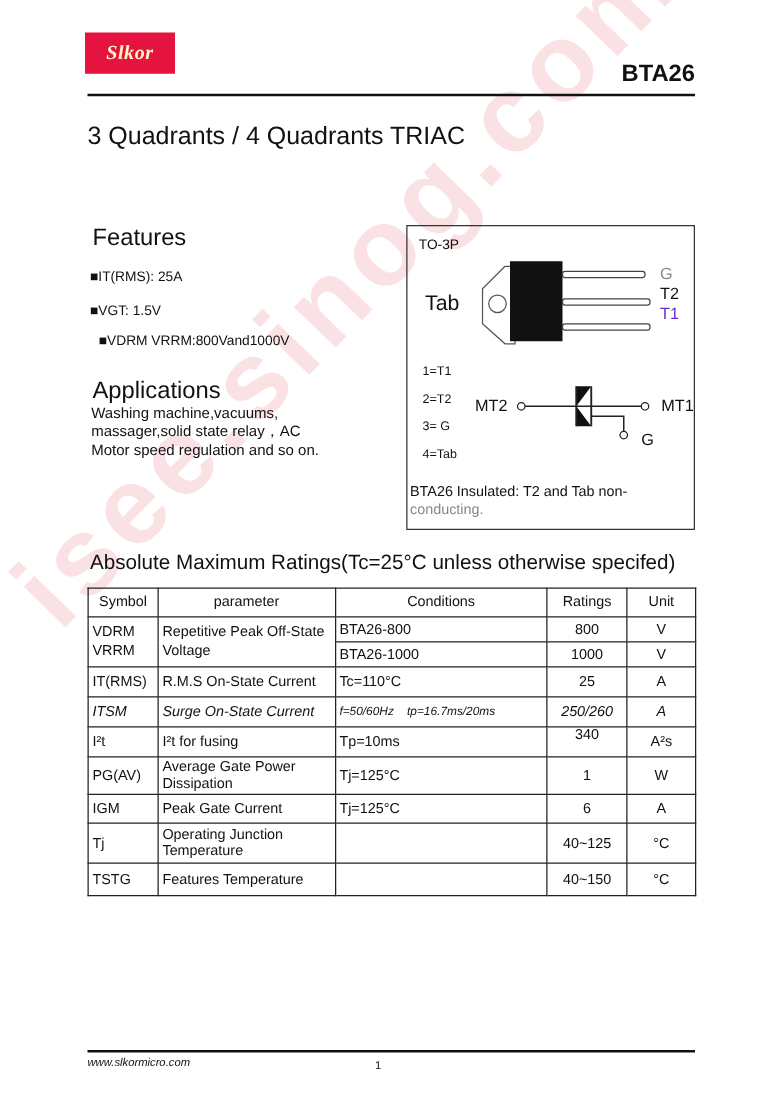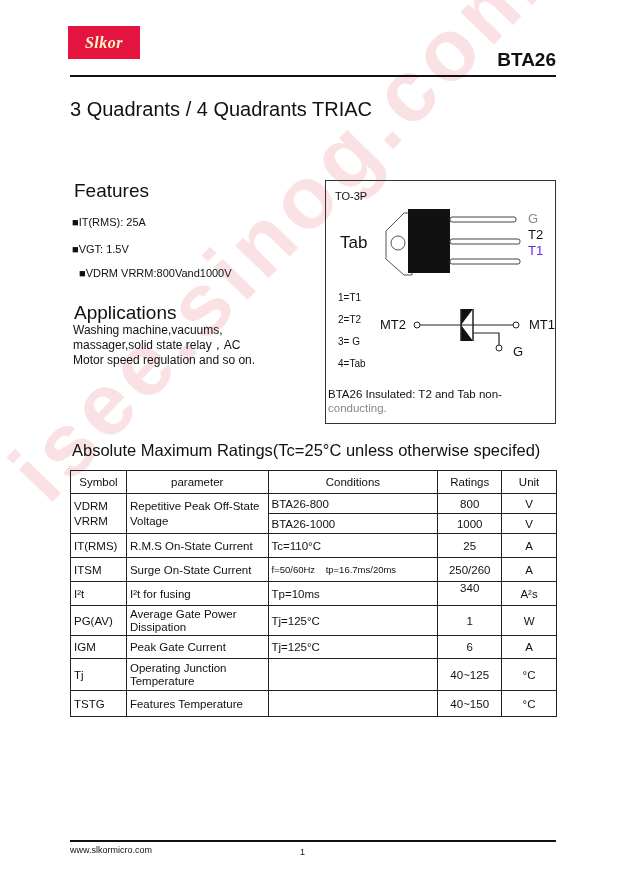--- a/index.html
+++ b/index.html
@@ -19,21 +19,21 @@
   .pkg { left:325px; top:180px; width:229px; height:242px; border:1px solid #333; }
   .pkg .lbl { position:absolute; font-size:11px; }
   .pkg .pinlist { position:absolute; font-size:10px; line-height:22px; }
   .tbl-title { left:72px; top:441px; font-size:16.5px; }
   table { position:absolute; left:70px; top:470px; width:487px; border-collapse:collapse;
           font-size:11.5px; }
   td, th { border:1px solid #222; padding:0 3px; font-weight:normal; }
   th { height:22px; text-align:center; }
   td.c { text-align:center; }
   .hr-bot { left:70px; top:840px; width:486px; height:2px; background:#111; }
-  .footer-url { left:70px; top:845px; font-size:9px; }
+  .footer-url { left:70px; top:845px; font-size:9px;font-style:italic; }
   .page-num { left:300px; top:847px; font-size:9px; }
   .wm { left:-10px; top:450px; font-size:88px; font-weight:bold; color:rgba(232,120,130,0.22);
         transform:rotate(-46deg); transform-origin:left top; white-space:nowrap; letter-spacing:6px;
         pointer-events:none; }
 </style>
 </head>
 <body>
 
 <div class="abs wm">isee.sinog.com</div>
 
@@ -126,21 +126,21 @@
     <td class="c">1000</td>
     <td class="c">V</td>
   </tr>
   <tr style="height:24px;">
     <td>IT(RMS)</td>
     <td>R.M.S On-State Current</td>
     <td>Tc=110°C</td>
     <td class="c">25</td>
     <td class="c">A</td>
   </tr>
-  <tr style="height:24px;">
+  <tr style="height:24px;font-style:italic;">
     <td>ITSM</td>
     <td>Surge On-State Current</td>
     <td style="font-size:9.5px;white-space:pre;">f=50/60Hz    tp=16.7ms/20ms</td>
     <td class="c">250/260</td>
     <td class="c">A</td>
   </tr>
   <tr style="height:24px;padding-left:30px;">
     <td>I²t</td>
     <td>I²t for fusing</td>
     <td>Tp=10ms</td>

